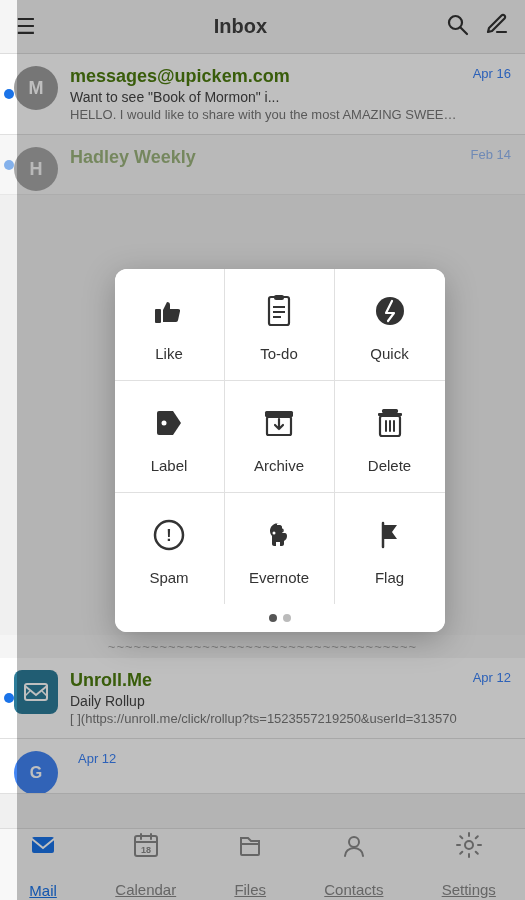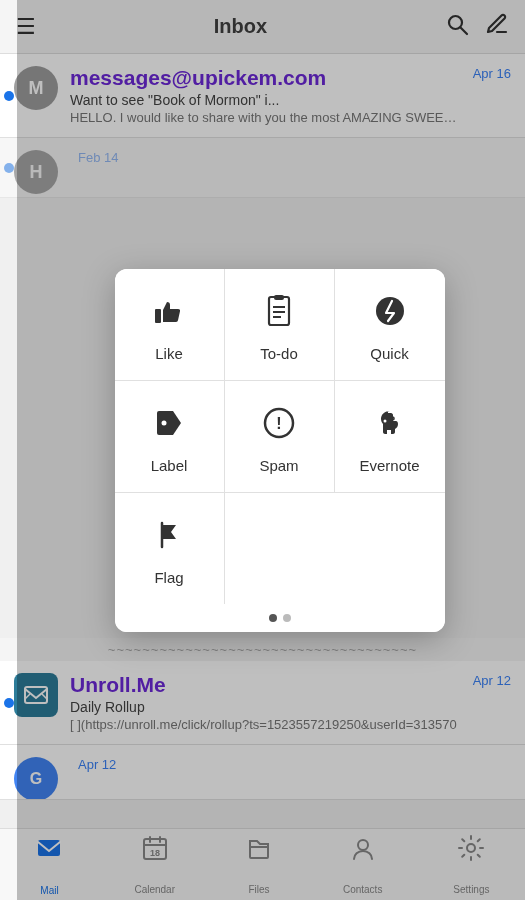--- a/index.html
+++ b/index.html
@@ -70,23 +70,23 @@
       font-weight: 600;
       display: flex;
       align-items: center;
       justify-content: center;
       margin-right: 12px;
       flex-shrink: 0;
     }
     .avatar.dark { background: #616161; }
     .email-content { flex: 1; min-width: 0; }
     .email-sender {
-      font-size: 21px;
+      font-size: 18px;
       font-weight: 700;
-      color: #6d28d9;
+      color: #4d7c0f;
       margin-bottom: 2px;
     }
     .email-subject {
       font-size: 14px;
       color: #444;
       white-space: nowrap;
       overflow: hidden;
       text-overflow: ellipsis;
       margin-bottom: 2px;
     }
@@ -232,22 +232,23 @@
       align-items: center;
       gap: 17px;
       cursor: pointer;
     }
     .nav-icon {
       font-size: 24px;
       color: #888;
     }
     .nav-icon.active { color: #1a73e8; }
     .nav-label {
-      font-size: 10px;
+      font-size: 15px;
       color: #888;
+      text-decoration: underline;
     }
     .nav-label.active { color: #1a73e8; }
   </style>
 </head>
 <body>
 
 <div class="header">
   <span class="header-icon">☰</span>
   <span class="header-title">Inbox</span>
   <div class="header-right">
@@ -273,20 +274,23 @@
     <div class="email-content">
       <div class="email-sender">messages@upickem.com</div>
       <div class="email-subject">Want to see "Book of Mormon" i...</div>
       <div class="email-preview">HELLO. I would like to share with you the most AMAZING SWEEPSTAKES.</div>
     </div>
     <div class="email-date">Apr 16</div>
   </div>
 
   <div class="email-item unread" style="opacity:0.5; height:60px; overflow:hidden;">
     <div class="avatar dark">H</div>
+    <div class="email-content">
+      <div class="email-sender">Hadley Weekly</div>
+    </div>
     <div class="email-date">Feb 14</div>
   </div>
 </div>
 
 <div class="overlay">
   <div class="action-modal">
     <div class="action-grid">
 
       <div class="action-cell">
         <span class="action-icon">
@@ -324,21 +328,44 @@
       <div class="action-cell">
         <span class="action-icon">
           <svg width="40" height="40" viewBox="0 0 40 40" fill="none">
             <path d="M10 8h14l8 12-8 12H10a2 2 0 0 1-2-2V10a2 2 0 0 1 2-2z" fill="#333"></path>
             <circle cx="15" cy="20" r="2.5" fill="#fff"></circle>
           </svg>
         </span>
         <span class="action-label">Label</span>
       </div>
 
-
+      <div class="action-cell">
+        <span class="action-icon">
+          <svg width="40" height="40" viewBox="0 0 40 40" fill="none">
+            <rect x="6" y="8" width="28" height="6" rx="1.5" fill="#333"></rect>
+            <rect x="8" y="14" width="24" height="18" rx="1.5" stroke="#333" stroke-width="2.2" fill="none"></rect>
+            <path d="M16 22l4 4 4-4M20 16v10" stroke="#333" stroke-width="2.2" stroke-linecap="round" stroke-linejoin="round"></path>
+          </svg>
+        </span>
+        <span class="action-label">Archive</span>
+      </div>
+
+      <div class="action-cell">
+        <span class="action-icon">
+          <svg width="40" height="40" viewBox="0 0 40 40" fill="none">
+            <rect x="12" y="6" width="16" height="4" rx="1.5" fill="#333"></rect>
+            <rect x="8" y="10" width="24" height="3" rx="1" fill="#333"></rect>
+            <rect x="10" y="13" width="20" height="20" rx="2" stroke="#333" stroke-width="2.2" fill="none"></rect>
+            <line x1="16" y1="18" x2="16" y2="28" stroke="#333" stroke-width="2" stroke-linecap="round"></line>
+            <line x1="20" y1="18" x2="20" y2="28" stroke="#333" stroke-width="2" stroke-linecap="round"></line>
+            <line x1="24" y1="18" x2="24" y2="28" stroke="#333" stroke-width="2" stroke-linecap="round"></line>
+          </svg>
+        </span>
+        <span class="action-label">Delete</span>
+      </div>
 
       <div class="action-cell">
         <span class="action-icon">
           <svg width="40" height="40" viewBox="0 0 40 40" fill="none">
             <circle cx="20" cy="20" r="14" stroke="#333" stroke-width="2.5" fill="none"></circle>
             <text x="20" y="26" text-anchor="middle" font-size="16" font-weight="900" fill="#333">!</text>
           </svg>
         </span>
         <span class="action-label">Spam</span>
       </div>

